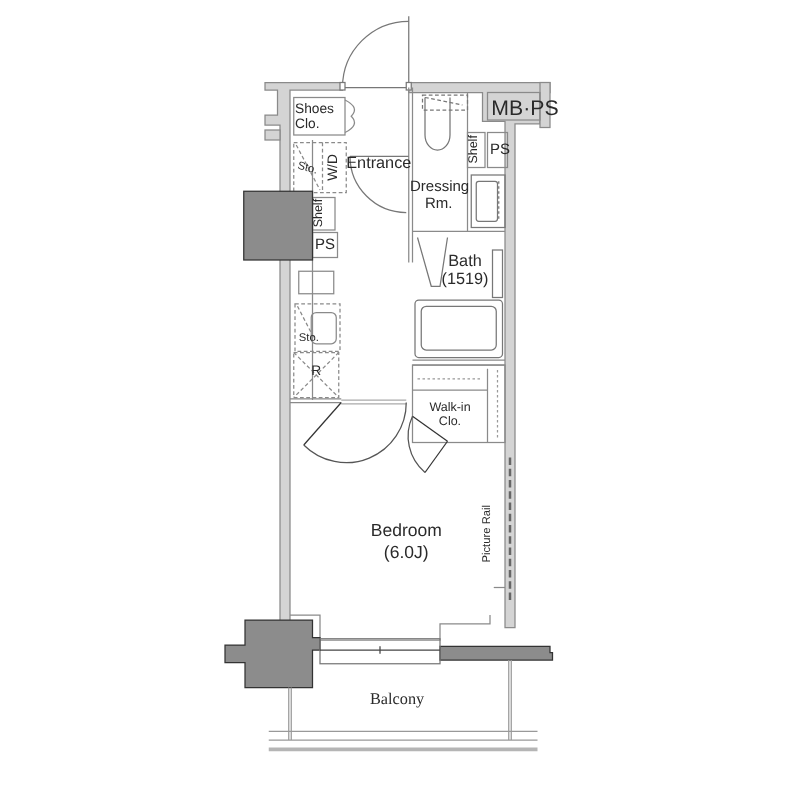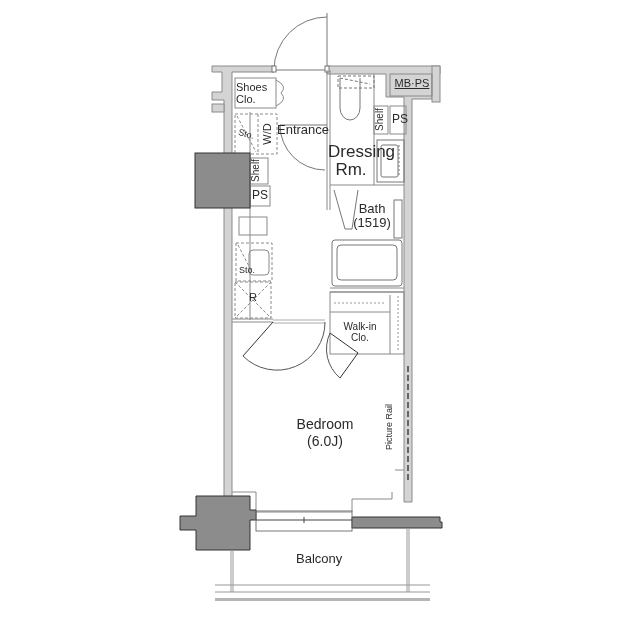--- a/index.html
+++ b/index.html
@@ -160,33 +160,33 @@
   <div>Clo.</div>
 </div>
 <div class="lbl" style="left:277px;top:111px;font-size:13px;margin-top:12px;">Entrance</div>
 <div class="lbl" style="left:238px;top:130px;font-size:9px;transform:rotate(15deg);">Sto.</div>
 <div class="vlbl" style="left:256px;top:128px;font-size:11px;">W/D</div>
 <div class="vlbl" style="left:244px;top:165px;font-size:10px;">Shelf</div>
 <div class="lbl" style="left:252px;top:189px;font-size:12px;">PS</div>
 <div class="lbl" style="left:239px;top:266px;font-size:9px;">Sto.</div>
 <div class="lbl" style="left:249px;top:292px;font-size:11px;">R</div>
 <div class="lbl" style="left:356px;top:75px;font-size:9px;"></div>
-<div class="lbl" style="left:393px;top:78px;font-size:11px;width:38px;text-decoration:underline;">MB·PS</div>
+<div class="lbl" style="left:393px;top:78px;font-size:17px;width:38px;">MB·PS</div>
 <div class="vlbl" style="left:368px;top:114px;font-size:10px;">Shelf</div>
 <div class="lbl" style="left:392px;top:113px;font-size:12px;">PS</div>
-<div class="lbl" style="left:328px;top:143px;width:46px;font-size:17px;">
+<div class="lbl" style="left:328px;top:143px;width:46px;font-size:12px;">
   <div>Dressing</div>
   <div>Rm.</div>
 </div>
 <div class="lbl" style="left:348px;top:202px;width:48px;font-size:13px;">
   <div>Bath</div>
   <div>(1519)</div>
 </div>
 <div class="lbl" style="left:338px;top:322px;width:44px;font-size:10px;">
   <div>Walk-in</div>
   <div>Clo.</div>
 </div>
 <div class="lbl" style="left:280px;top:416px;width:90px;font-size:14px;line-height:1.2;">
   <div>Bedroom</div>
   <div>(6.0J)</div>
 </div>
 <div class="vlbl" style="left:366px;top:422px;font-size:9px;">Picture Rail</div>
-<div class="lbl" style="left:296px;top:552px;font-size:13px;">Balcony</div>
+<div class="lbl" style="left:296px;top:552px;font-size:13px;font-family:Liberation Serif, serif;">Balcony</div>
 
 </body></html>

